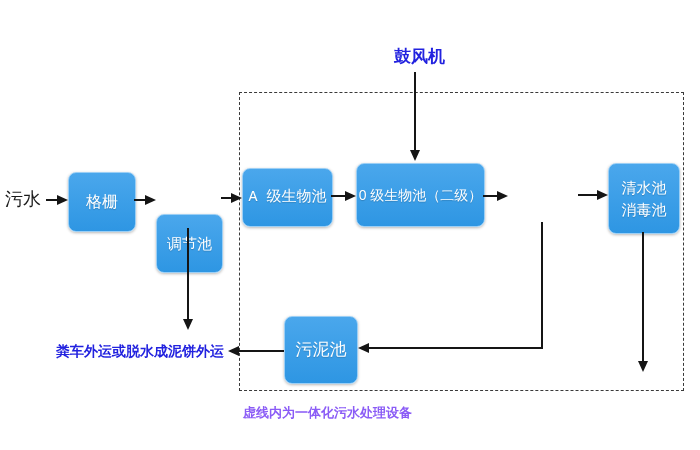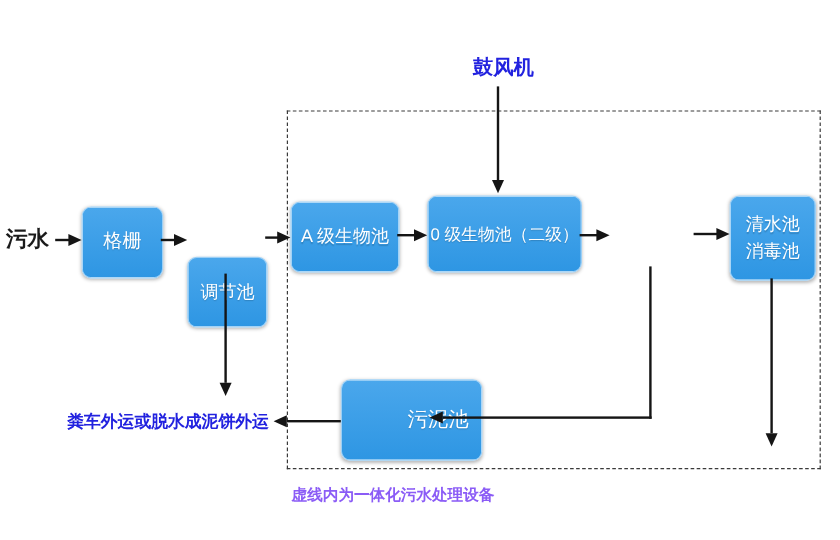--- a/index.html
+++ b/index.html
@@ -23,21 +23,21 @@
   .line{position:absolute;background:var(--line_black);}
   .head{position:absolute;width:0;height:0;}
   .head-right{border-top:5px solid transparent;border-bottom:5px solid transparent;border-left:11px solid var(--line_black);}
   .head-left{border-top:5px solid transparent;border-bottom:5px solid transparent;border-right:11px solid var(--line_black);}
   .head-down{border-left:5px solid transparent;border-right:5px solid transparent;border-top:11px solid var(--line_black);}
   .dashed-rect{
     position:absolute;left:239px;top:92px;width:445px;height:299px;
     border:1.6px dashed #3A3A3A;box-sizing:border-box;background:transparent;
   }
   .lbl{position:absolute;white-space:nowrap;}
-  .lbl-black{color:var(--ink);font-weight:bold;}
+  .lbl-black{color:var(--ink);font-weight:normal;}
   .lbl-blue{color:var(--label_blue);font-weight:bold;}
   .caption{color:#8b5cf6;font-weight:600;}
 </style>
 </head>
 <body>
 
 <div id="canvas">
 
   <div class="dashed-rect"></div>
 
@@ -46,35 +46,35 @@
   <div class="lbl lbl-blue" style="left:394px;top:45px;font-size:17px;">鼓风机</div>
 
   <div class="box" style="left:68px;top:172px;width:66px;height:58px;font-size:16px;">
     <span>格栅</span>
   </div>
 
   <div class="box" style="left:156px;top:171px;width:65px;height:57px;font-size:15px;margin-top:43px;">
     <span>调节池</span>
   </div>
 
-  <div class="box" style="left:242px;top:168px;width:89px;height:57px;font-size:15px;">
+  <div class="box" style="left:242px;top:168px;width:89px;height:57px;font-size:15px;font-family:Liberation Mono, monospace;">
     <span>A 级生物池</span>
   </div>
 
   <div class="box" style="left:356px;top:163px;width:127px;height:62px;font-size:14px;text-align:right;">
     <span>0 级生物池（二级）</span>
   </div>
 
 
   <div class="box" style="left:608px;top:163px;width:70px;height:69px;font-size:15px;">
     <span>清水池</span>
     <span>消毒池</span>
   </div>
 
-  <div class="box" style="left:284px;top:316px;width:72px;height:66px;font-size:17px;padding-left:44px;">
+  <div class="box" style="left:284px;top:316px;width:72px;height:66px;font-size:17px;">
     <span>污泥池</span>
   </div>
 
   <div class="line" style="left:46px;top:199px;width:13px;height:2px;"></div>
   <div class="head head-right" style="left:57px;top:195px;"></div>
 
   <div class="line" style="left:134px;top:199px;width:12px;height:2px;"></div>
   <div class="head head-right" style="left:145px;top:195px;"></div>
 
   <div class="line" style="left:221px;top:197px;width:11px;height:2px;"></div>

